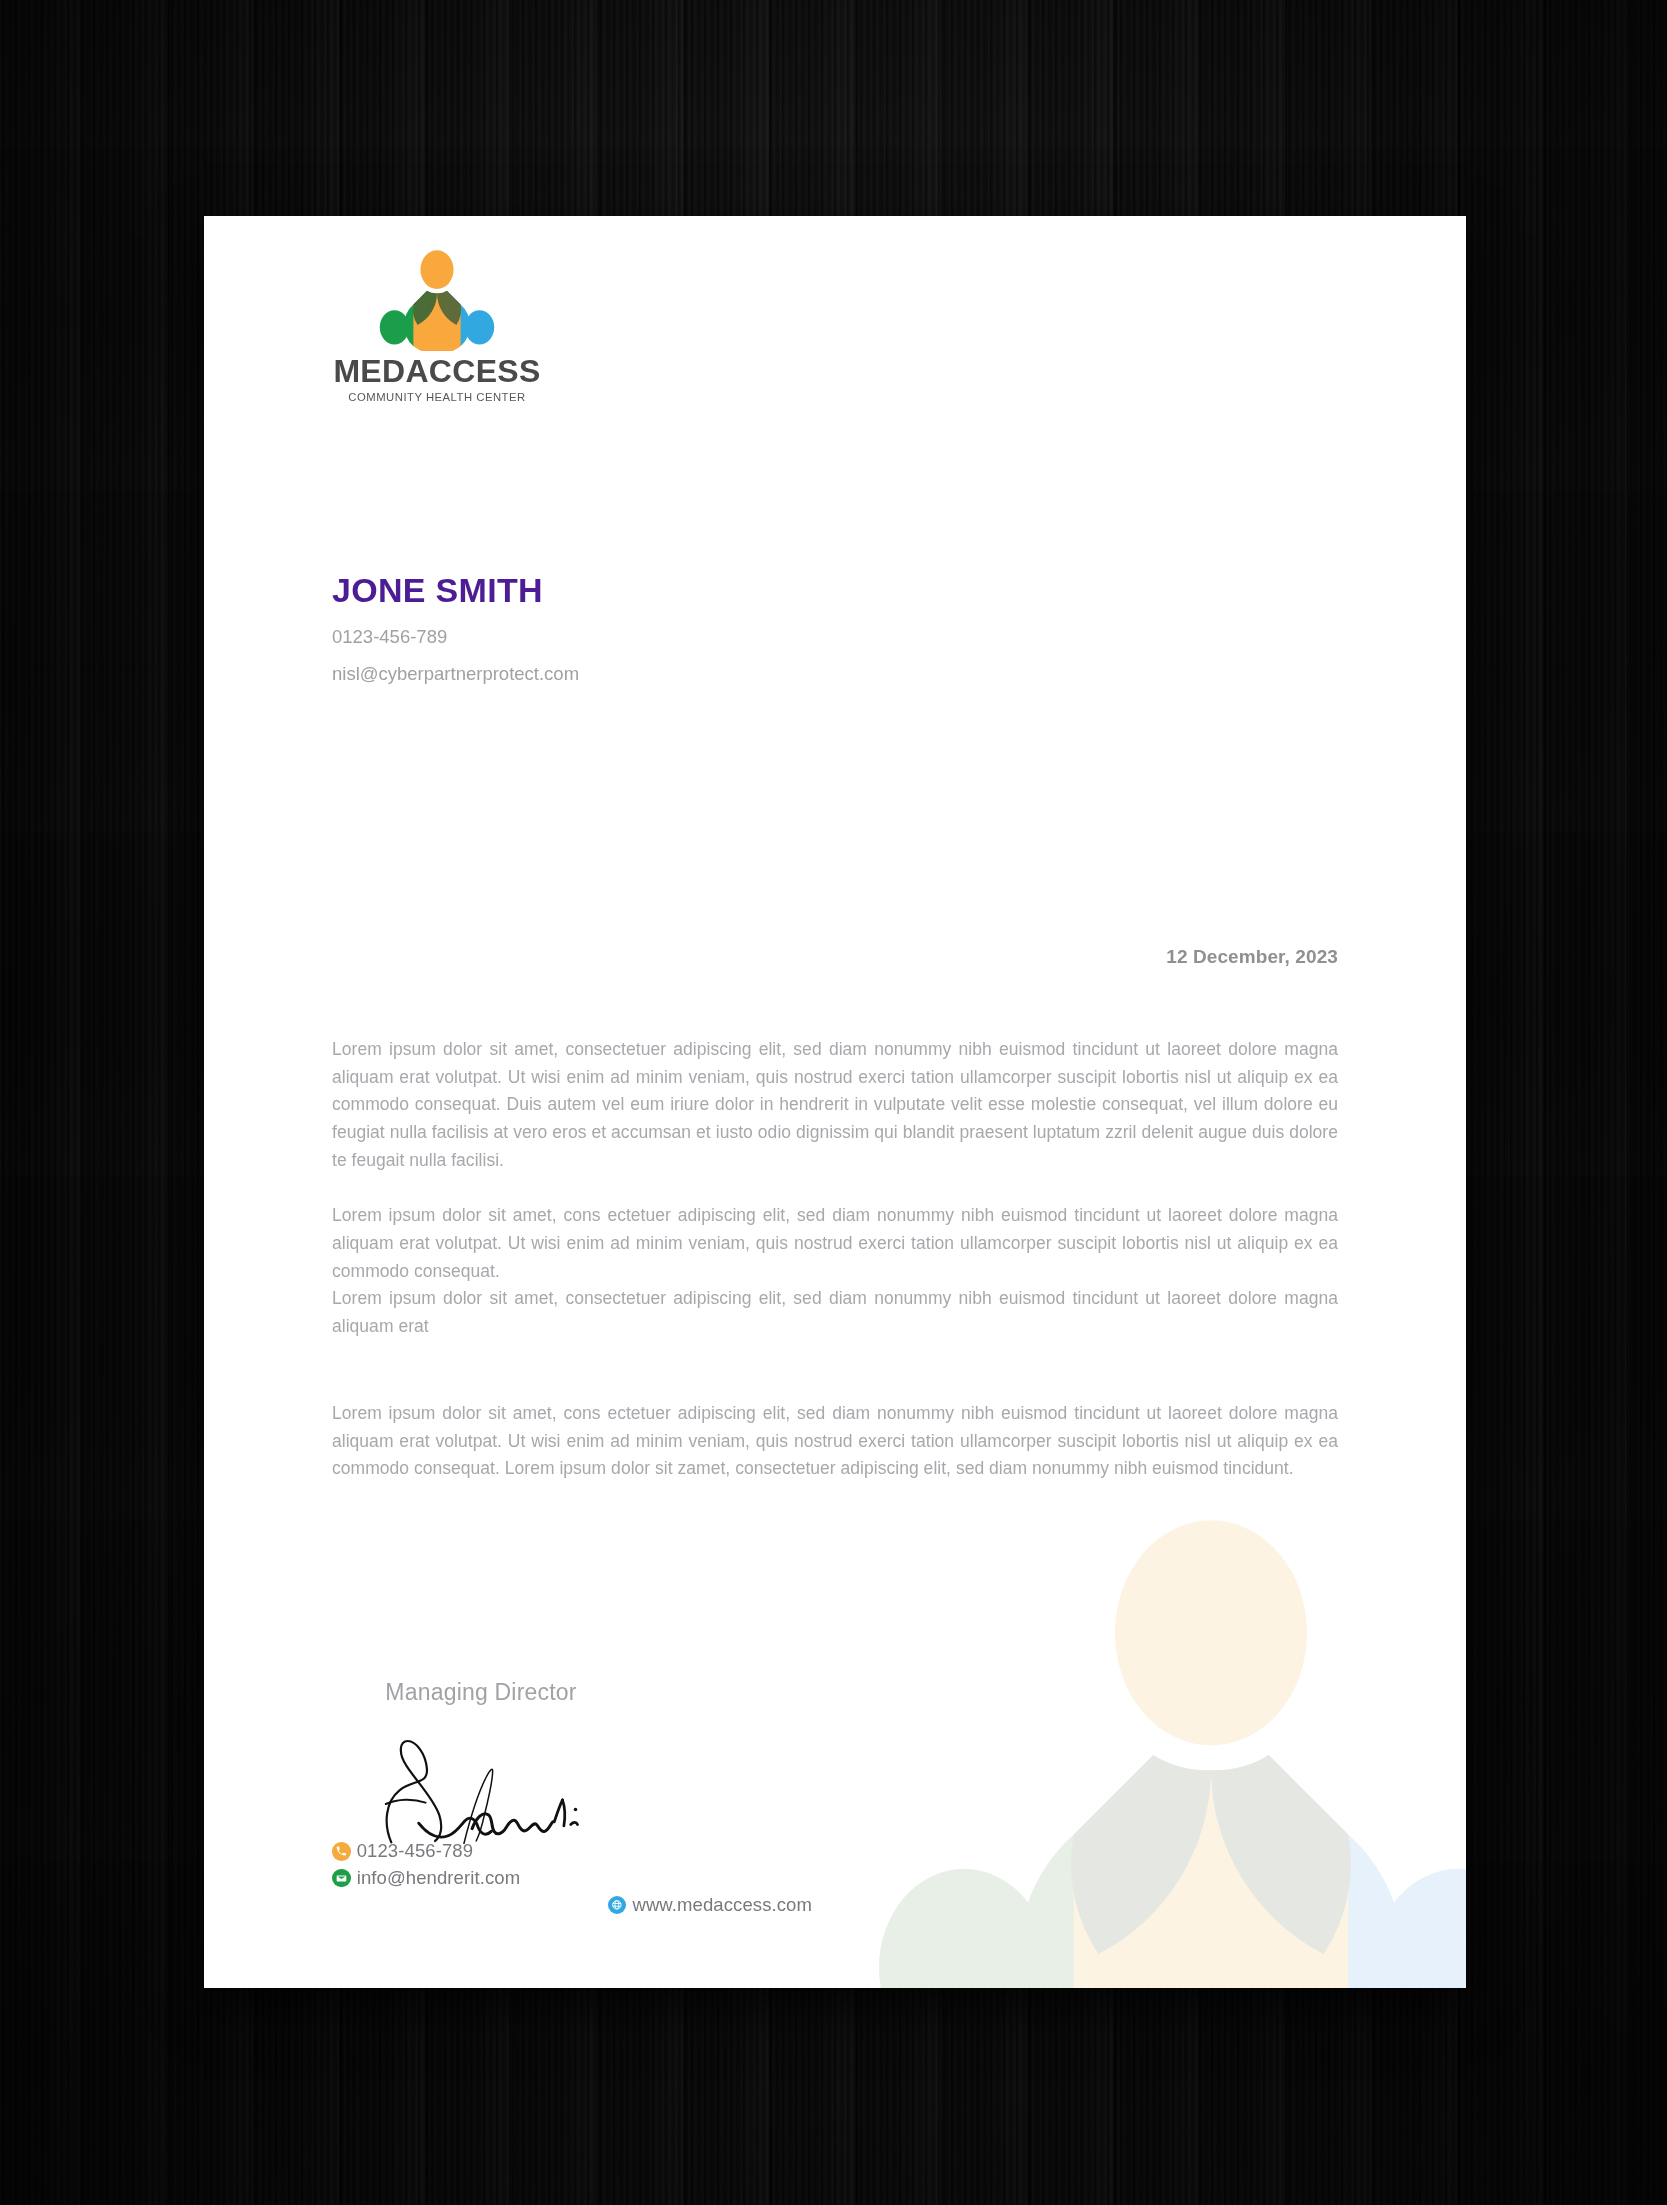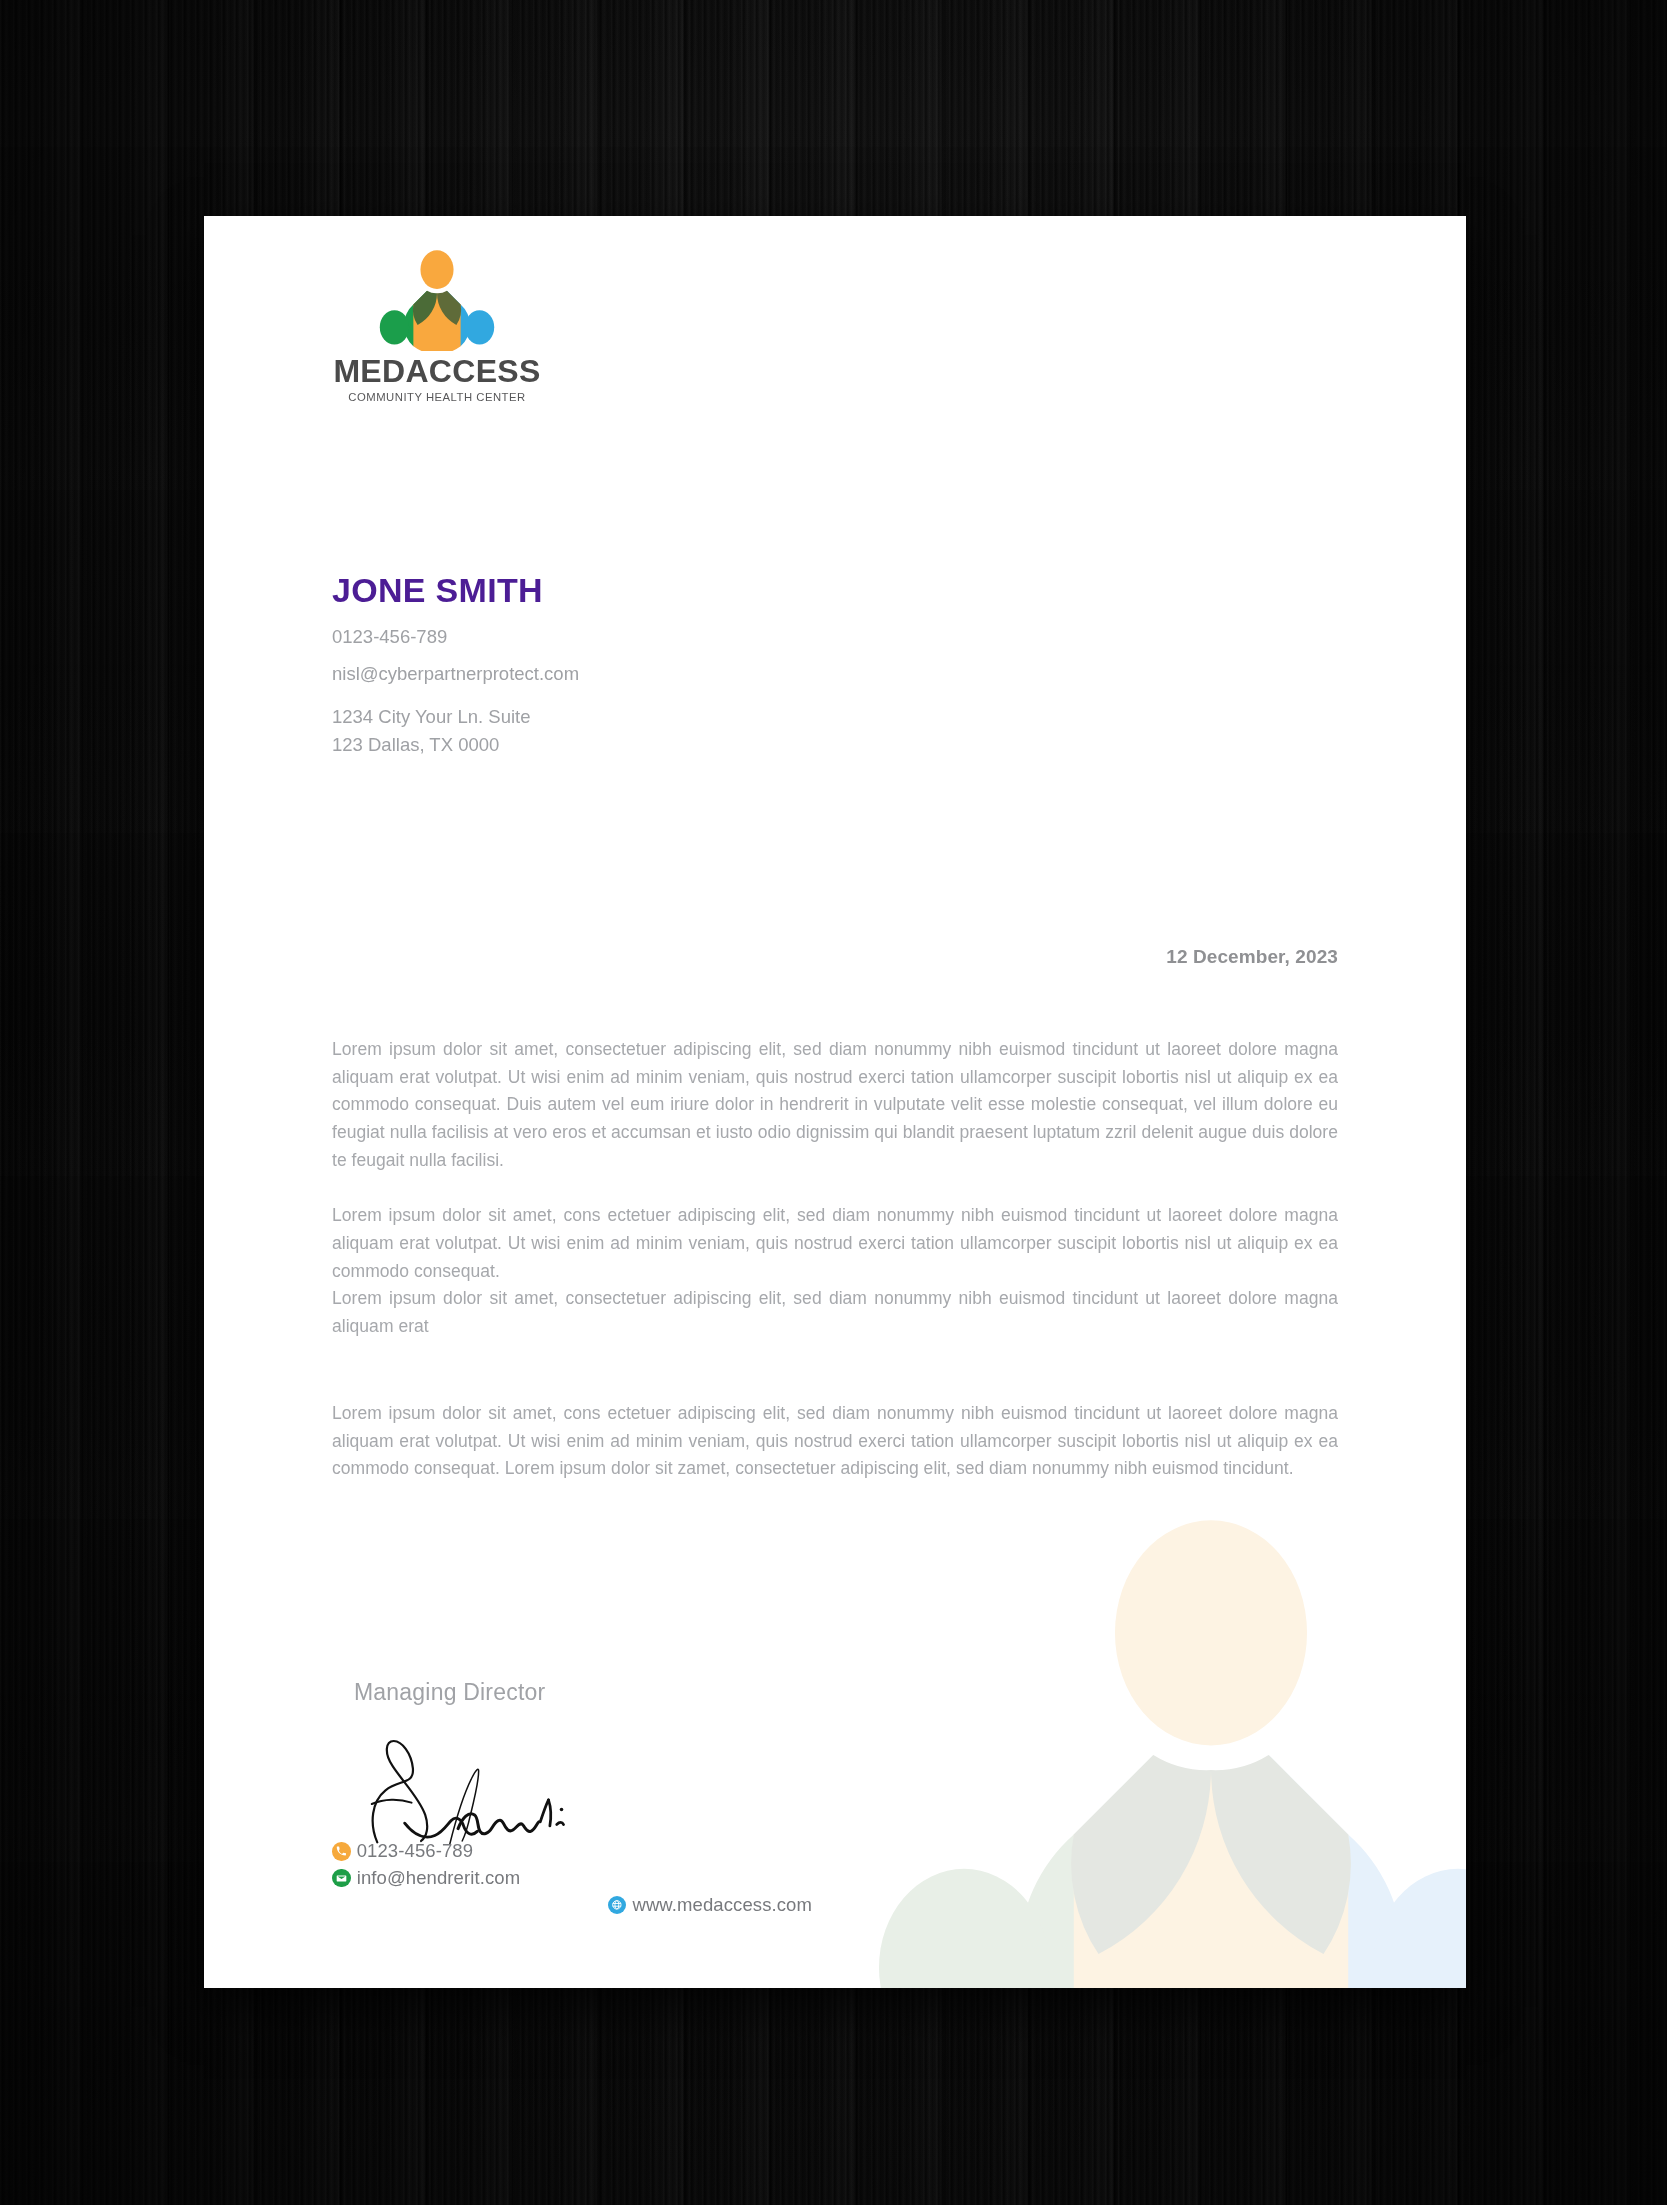--- a/index.html
+++ b/index.html
@@ -154,21 +154,21 @@
     color: #a6a8ac;
     text-align: justify;
     margin: 0;
     font-weight: normal;
     letter-spacing: 0.03px;
   }
   .para + .para { margin-top: 27.5px; }
   .para.tight { margin-top: 0; }
   .para.gap-lg { margin-top: 59px; }
 
-  .signoff { position: absolute; left: 22px; top: 1465px; }
+  .signoff { position: absolute; left: 36px; top: 1465px; text-align: center; }
   .signoff-title {
     font-size: 23px;
     color: #a0a2a6;
     font-weight: normal;
     letter-spacing: 0.2px;
     line-height: 1;
     margin: 0;
   }
   .signature { margin-top: 23px; width: 226px; height: 117px; display: block; }
 
@@ -248,24 +248,20 @@
     <div class="logo-word">MEDACCESS</div>
     <div class="logo-tag">COMMUNITY HEALTH CENTER</div>
   </div>
 
   <div class="sheet-body">
 
     <div class="recipient">
       <h1 class="recipient-name">JONE SMITH</h1>
       <p class="recipient-line">0123-456-789</p>
       <p class="recipient-line">nisl@cyberpartnerprotect.com</p>
-      <p class="recipient-addr">
-        <span>1234 City Your Ln. Suite</span><br>
-        <span>123 Dallas, TX 0000</span>
-      </p>
     </div>
 
     <div class="letter-date">12 December, 2023</div>
 
     <div class="letter-copy">
       <p class="para">Lorem ipsum dolor sit amet, consectetuer adipiscing elit, sed diam nonummy nibh euismod tincidunt ut laoreet dolore magna aliquam erat volutpat. Ut wisi enim ad minim veniam, quis nostrud exerci tation ullamcorper suscipit lobortis nisl ut aliquip ex ea commodo consequat. Duis autem vel eum iriure dolor in hendrerit in vulputate velit esse molestie consequat, vel illum dolore eu feugiat nulla facilisis at vero eros et accumsan et iusto odio dignissim qui blandit praesent luptatum zzril delenit augue duis dolore te feugait nulla facilisi.</p>
       <p class="para">Lorem ipsum dolor sit amet, cons ectetuer adipiscing elit, sed diam nonummy nibh euismod tincidunt ut laoreet dolore magna aliquam erat volutpat. Ut wisi enim ad minim veniam, quis nostrud exerci tation ullamcorper suscipit lobortis nisl ut aliquip ex ea commodo consequat.</p>
       <p class="para tight">Lorem ipsum dolor sit amet, consectetuer adipiscing elit, sed diam nonummy nibh euismod tincidunt ut laoreet dolore magna aliquam erat</p>
       <p class="para gap-lg">Lorem ipsum dolor sit amet, cons ectetuer adipiscing elit, sed diam nonummy nibh euismod tincidunt ut laoreet dolore magna aliquam erat volutpat. Ut wisi enim ad minim veniam, quis nostrud exerci tation ullamcorper suscipit lobortis nisl ut aliquip ex ea commodo consequat. Lorem ipsum dolor sit zamet, consectetuer adipiscing elit, sed diam nonummy nibh euismod tincidunt.</p>
     </div>

